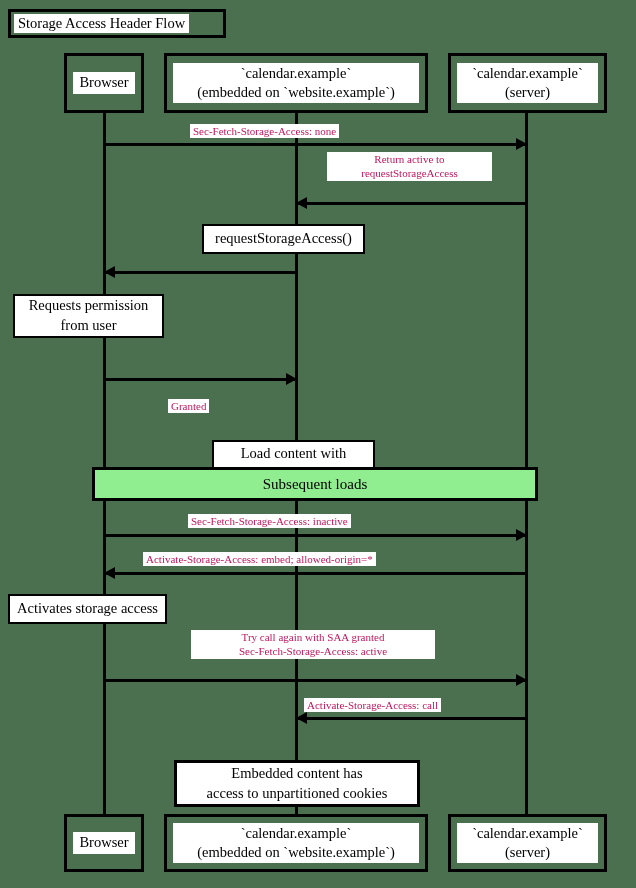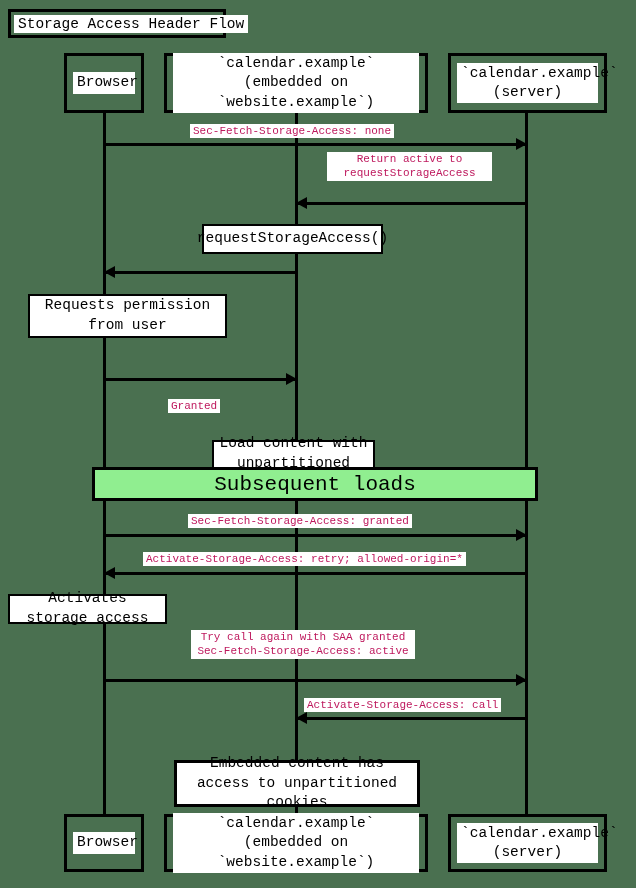--- a/index.html
+++ b/index.html
@@ -8,21 +8,21 @@
     margin: 0;
     padding: 0;
     background: #ffffff;
   }
   #diagram-root {
     position: relative;
     width: 636px;
     height: 888px;
     background: #4a7050;
     overflow: hidden;
-    font-family: Liberation Mono, monospace;
+    font-family: Liberation Serif, serif;
     color: #000000;
   }
   
   .lifeline {
     position: absolute;
     width: 3px;
     background: #000000;
   }
   .actor-box {
     position: absolute;
@@ -101,21 +101,21 @@
     white-space: pre-line;
     text-align: center;
   }
   
   .divider {
     position: absolute;
     border: 3px solid #000000;
     display: flex;
     align-items: center;
     justify-content: center;
-    font-size: 21px;
+    font-size: 15px;
     color: #000000;
   }
 </style>
 </head>
 <body>
 
 <div id="diagram-root">
 
   <div class="title-box" style="left:8px; top:9px; width:218px; height:29px;">
     <span class="title-label">Storage Access Header Flow</span>
@@ -139,50 +139,50 @@
 
   <div class="msg-label" style="left:190px; top:124px;">Sec-Fetch-Storage-Access: none</div>
   <div class="msg-line" style="left:104px; top:143px; width:422px;"></div>
   <div class="arrow-head right" style="left:516px; top:138px;"></div>
 
   <div class="msg-label" style="left:327px; top:152px; width:165px;">Return active to
 requestStorageAccess</div>
   <div class="msg-line" style="left:296px; top:202px; width:230px;"></div>
   <div class="arrow-head left" style="left:296px; top:197px;"></div>
 
-  <div class="note-box" style="left:202px; top:224px; width:181px; height:30px;">requestStorageAccess()</div>
+  <div class="note-box" style="left:202px; top:224px; width:163px; height:30px;">requestStorageAccess()</div>
 
   <div class="msg-line" style="left:104px; top:271px; width:192px;"></div>
   <div class="arrow-head left" style="left:104px; top:266px;"></div>
 
-  <div class="note-box" style="left:28px; top:294px; width:199px; height:44px;">Requests permission
+  <div class="note-box" style="left:13px; top:294px; width:151px; height:44px;">Requests permission
 from user</div>
 
   <div class="msg-label" style="left:168px; top:358px;margin-top:41px;">Granted</div>
   <div class="msg-line" style="left:104px; top:378px; width:192px;"></div>
   <div class="arrow-head right" style="left:286px; top:373px;"></div>
 
   <div class="note-box" style="left:212px; top:400px; width:163px; height:47px;margin-top:40px;">Load content with
 unpartitioned cookies</div>
 
   <div class="divider" style="left:92px; top:467px; width:446px; height:34px; background:#90ee90;">
     <span>Subsequent loads</span>
   </div>
 
-  <div class="msg-label" style="left:188px; top:514px;">Sec-Fetch-Storage-Access: granted</div>
+  <div class="msg-label" style="left:188px; top:514px;">Sec-Fetch-Storage-Access: inactive</div>
   <div class="msg-line" style="left:104px; top:534px; width:422px;"></div>
   <div class="arrow-head right" style="left:516px; top:529px;"></div>
 
-  <div class="msg-label" style="left:143px; top:552px;">Activate-Storage-Access: retry; allowed-origin=*</div>
+  <div class="msg-label" style="left:143px; top:552px;">Activate-Storage-Access: embed; allowed-origin=*</div>
   <div class="msg-line" style="left:104px; top:572px; width:422px;"></div>
   <div class="arrow-head left" style="left:104px; top:567px;"></div>
 
   <div class="note-box" style="left:8px; top:594px; width:159px; height:30px;">Activates storage access</div>
 
-  <div class="msg-label" style="left:191px; top:630px; width:224px;">Try call again with SAA granted
+  <div class="msg-label" style="left:191px; top:630px; width:244px;">Try call again with SAA granted
 Sec-Fetch-Storage-Access: active</div>
   <div class="msg-line" style="left:104px; top:679px; width:422px;"></div>
   <div class="arrow-head right" style="left:516px; top:674px;"></div>
 
   <div class="msg-label" style="left:304px; top:698px;">Activate-Storage-Access: call</div>
   <div class="msg-line" style="left:296px; top:717px; width:230px;"></div>
   <div class="arrow-head left" style="left:296px; top:712px;"></div>
 
   <div class="note-box thick" style="left:174px; top:760px; width:246px; height:47px;">Embedded content has
 access to unpartitioned cookies</div>

